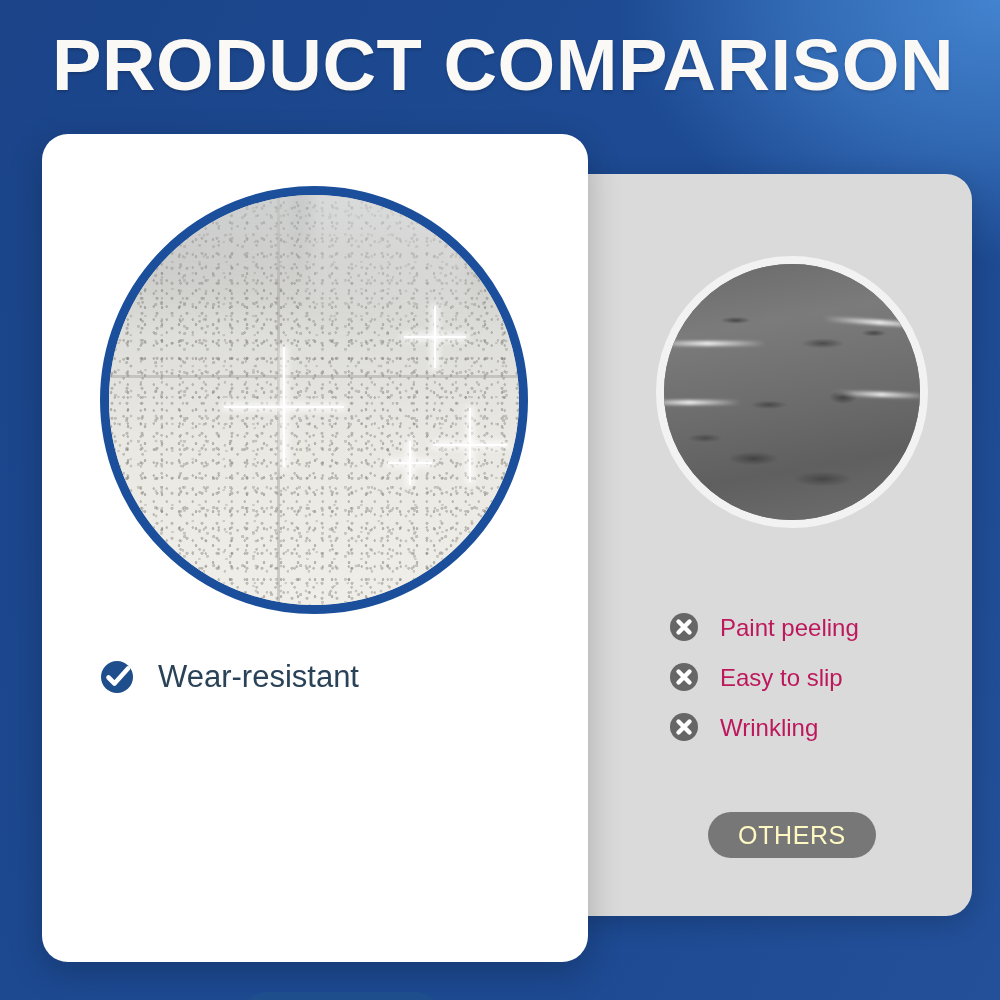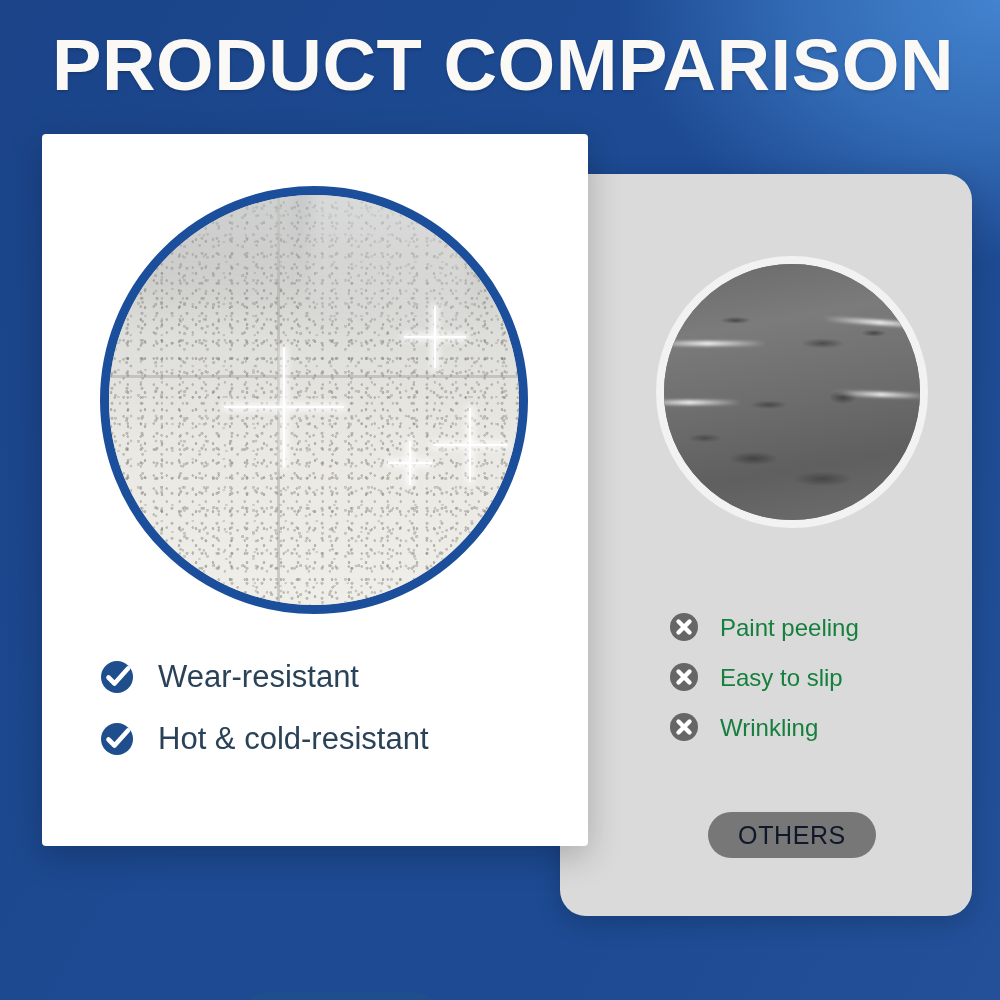--- a/index.html
+++ b/index.html
@@ -53,23 +53,23 @@
     border-radius: 26px;
     box-shadow: 0 6px 26px rgba(0,0,0,0.18);
   }
 
   
   #ours-card {
     position: absolute;
     left: 42px;
     top: 134px;
     width: 546px;
-    height: 712px;
+    height: 828px;
     background: #ffffff;
-    border-radius: 4px;
+    border-radius: 26px;
     box-shadow: 0 10px 34px rgba(0,0,0,0.22);
   }
 
   
   #ours-photo-wrap {
     position: absolute;
     left: 58px;
     top: 52px;
     width: 428px;
     height: 428px;
@@ -221,21 +221,21 @@
     height: 50px;
   }
   .x-icon {
     width: 32px;
     height: 32px;
     flex: 0 0 32px;
     margin-right: 20px;
   }
   .x-icon svg { display: block; }
   .others-label {
-    color: #15803d;
+    color: #be185d;
     font-size: 24px;
     line-height: 27px;
     white-space: nowrap;
   }
 
   
   #ours-badge {
     position: absolute;
     left: 197px;
     top: 858px;
@@ -252,21 +252,21 @@
     justify-content: center;
   }
   #others-badge {
     position: absolute;
     left: 148px;
     top: 638px;
     width: 168px;
     height: 46px;
     background: #777777;
     border-radius: 23px;
-    color: #0f172a;
+    color: #fef9c3;
     font-size: 25px;
     font-weight: 400;
     letter-spacing: 0.6px;
     display: flex;
     align-items: center;
     justify-content: center;
   }
 </style>
 </head>
 <body>
@@ -341,29 +341,20 @@
       <div class="ours-row">
         <span class="check-icon">
           <svg width="38" height="38" viewBox="0 0 38 38">
             <circle cx="19" cy="19" r="16" fill="#1f4e8c"></circle>
             <path d="M10.5 19.5 L16.5 25.5 L30 10.5" stroke="#ffffff" stroke-width="4.6" fill="none" stroke-linecap="round" stroke-linejoin="round"></path>
           </svg>
         </span>
         <span class="ours-label">Wear-resistant</span>
       </div>
 
-      <div class="ours-row">
-        <span class="check-icon">
-          <svg width="38" height="38" viewBox="0 0 38 38">
-            <circle cx="19" cy="19" r="16" fill="#1f4e8c"></circle>
-            <path d="M10.5 19.5 L16.5 25.5 L30 10.5" stroke="#ffffff" stroke-width="4.6" fill="none" stroke-linecap="round" stroke-linejoin="round"></path>
-          </svg>
-        </span>
-        <span class="ours-label">Hot &amp; cold-resistant</span>
-      </div>
 
 
     </div>
 
     <div id="ours-badge">OURS</div>
   </div>
 
 </div>
 
 </body></html>

